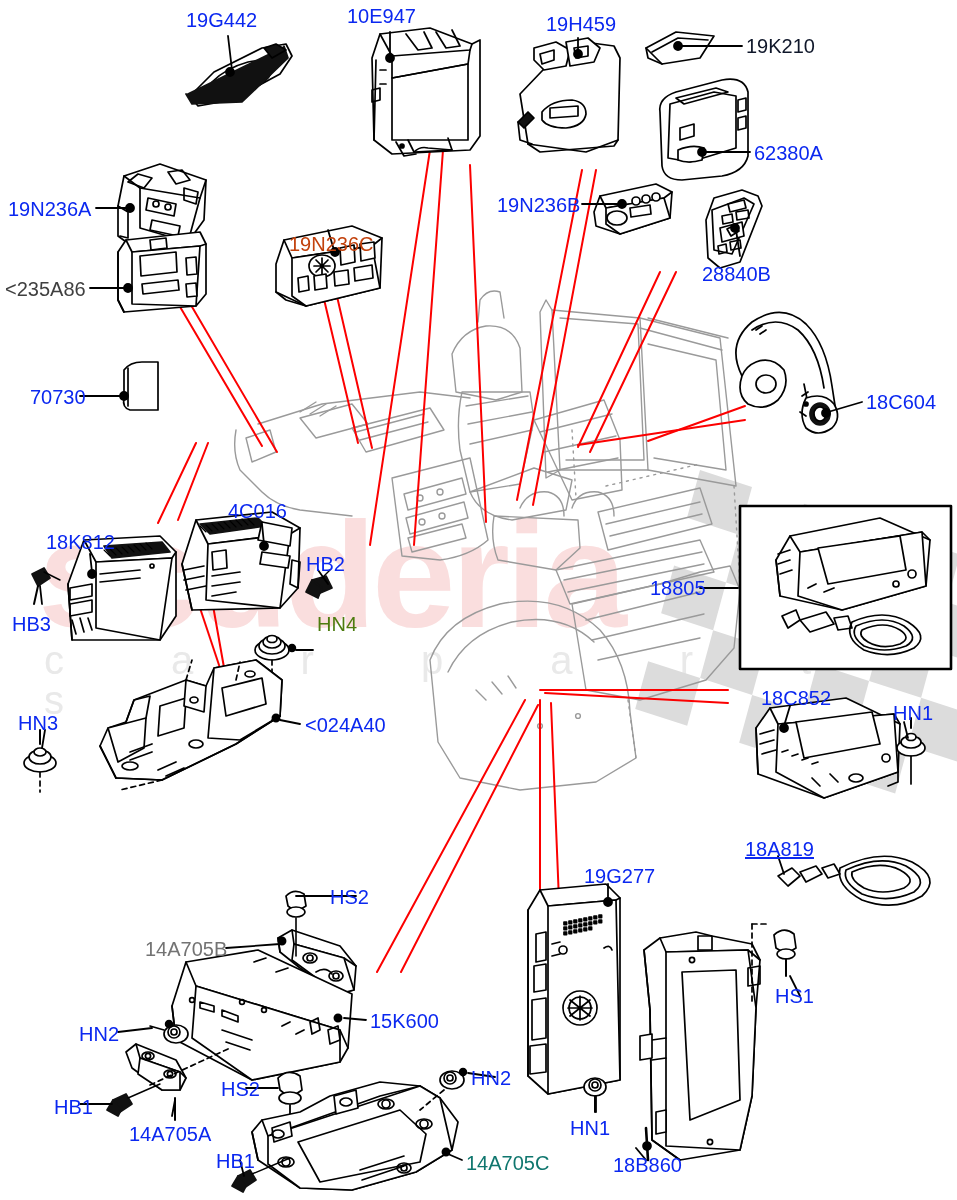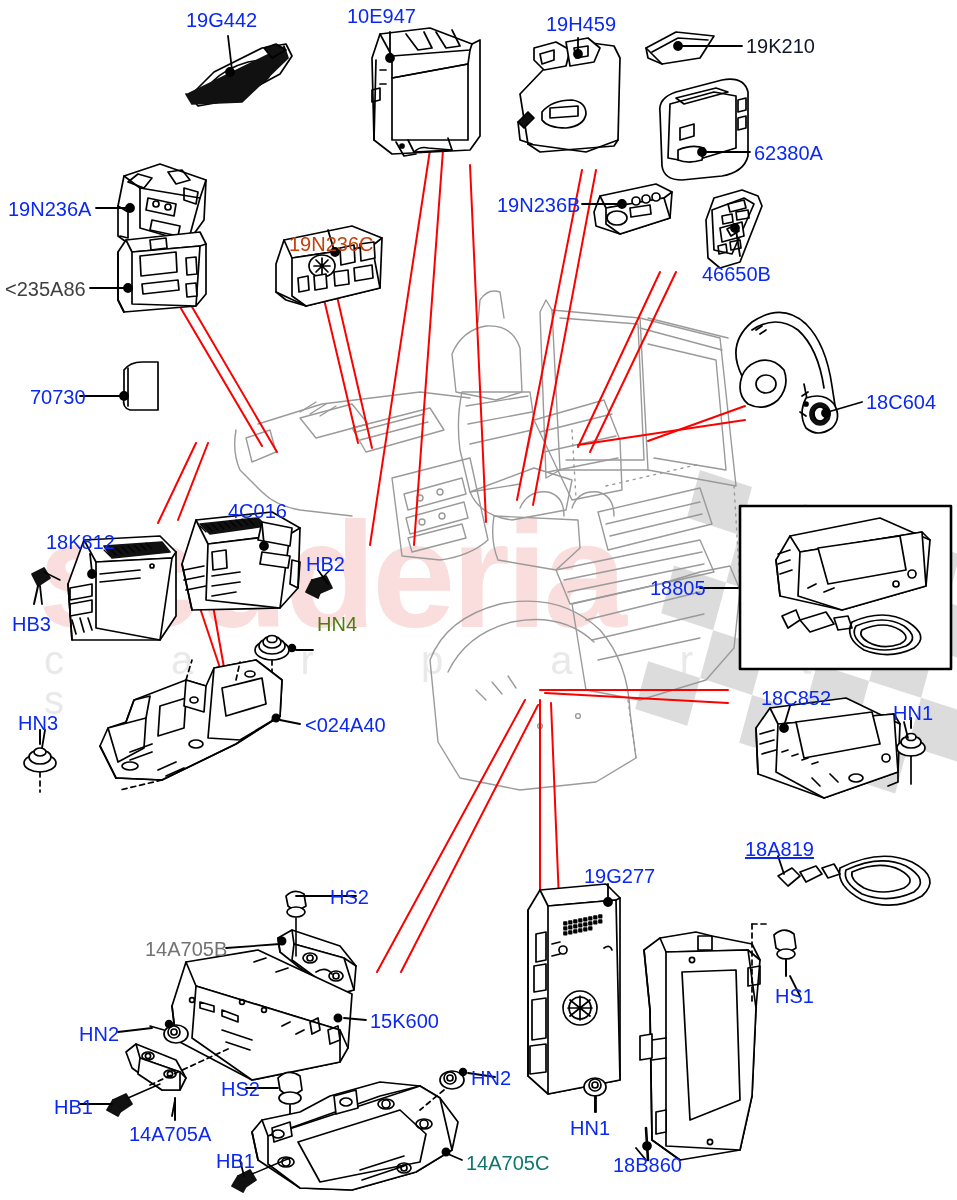--- a/index.html
+++ b/index.html
@@ -651,21 +651,21 @@
   <div id="label-layer">
       <div class="lbl" style="left: 186px; top: 10px; color: rgb(11, 40, 240);">19G442</div>
       <div class="lbl" style="left: 347px; top: 6px; color: rgb(11, 40, 240);">10E947</div>
       <div class="lbl" style="left: 546px; top: 14px; color: rgb(11, 40, 240);">19H459</div>
       <div class="lbl" style="left: 746px; top: 36px; color: #0f172a;">19K210</div>
       <div class="lbl" style="left: 754px; top: 143px; color: rgb(11, 40, 240);">62380A</div>
       <div class="lbl" style="left: 8px; top: 199px; color: rgb(11, 40, 240);">19N236A</div>
       <div class="lbl" style="left: 289px; top: 208px; color: #c2410c; margin-top: 26px;">19N236C</div>
       <div class="lbl" style="left: 497px; top: 195px; color: rgb(11, 40, 240); text-align: right;">19N236B</div>
       <div class="lbl" style="left: 5px; top: 279px; color: #404040;">&lt;235A86</div>
-      <div class="lbl" style="left: 702px; top: 264px; color: rgb(11, 40, 240);">46650B</div>
+      <div class="lbl" style="left: 702px; top: 264px; color: rgb(11, 40, 240);">28840B</div>
       <div class="lbl" style="left: 30px; top: 387px; color: rgb(11, 40, 240);">70730</div>
       <div class="lbl" style="left: 866px; top: 392px; color: rgb(11, 40, 240);">18C604</div>
       <div class="lbl" style="left: 228px; top: 501px; color: rgb(11, 40, 240);">4C016</div>
       <div class="lbl" style="left: 46px; top: 532px; color: rgb(11, 40, 240);">18K812</div>
       <div class="lbl" style="left: 306px; top: 554px; color: rgb(11, 40, 240);">HB2</div>
       <div class="lbl" style="left: 650px; top: 578px; color: rgb(11, 40, 240);">18805</div>
       <div class="lbl" style="left: 12px; top: 614px; color: rgb(11, 40, 240);">HB3</div>
       <div class="lbl" style="left: 317px; top: 614px; color: #4d7c0f;">HN4</div>
       <div class="lbl" style="left: 761px; top: 688px; color: rgb(11, 40, 240);">18C852</div>
       <div class="lbl" style="left: 893px; top: 703px; color: rgb(11, 40, 240);">HN1</div>

